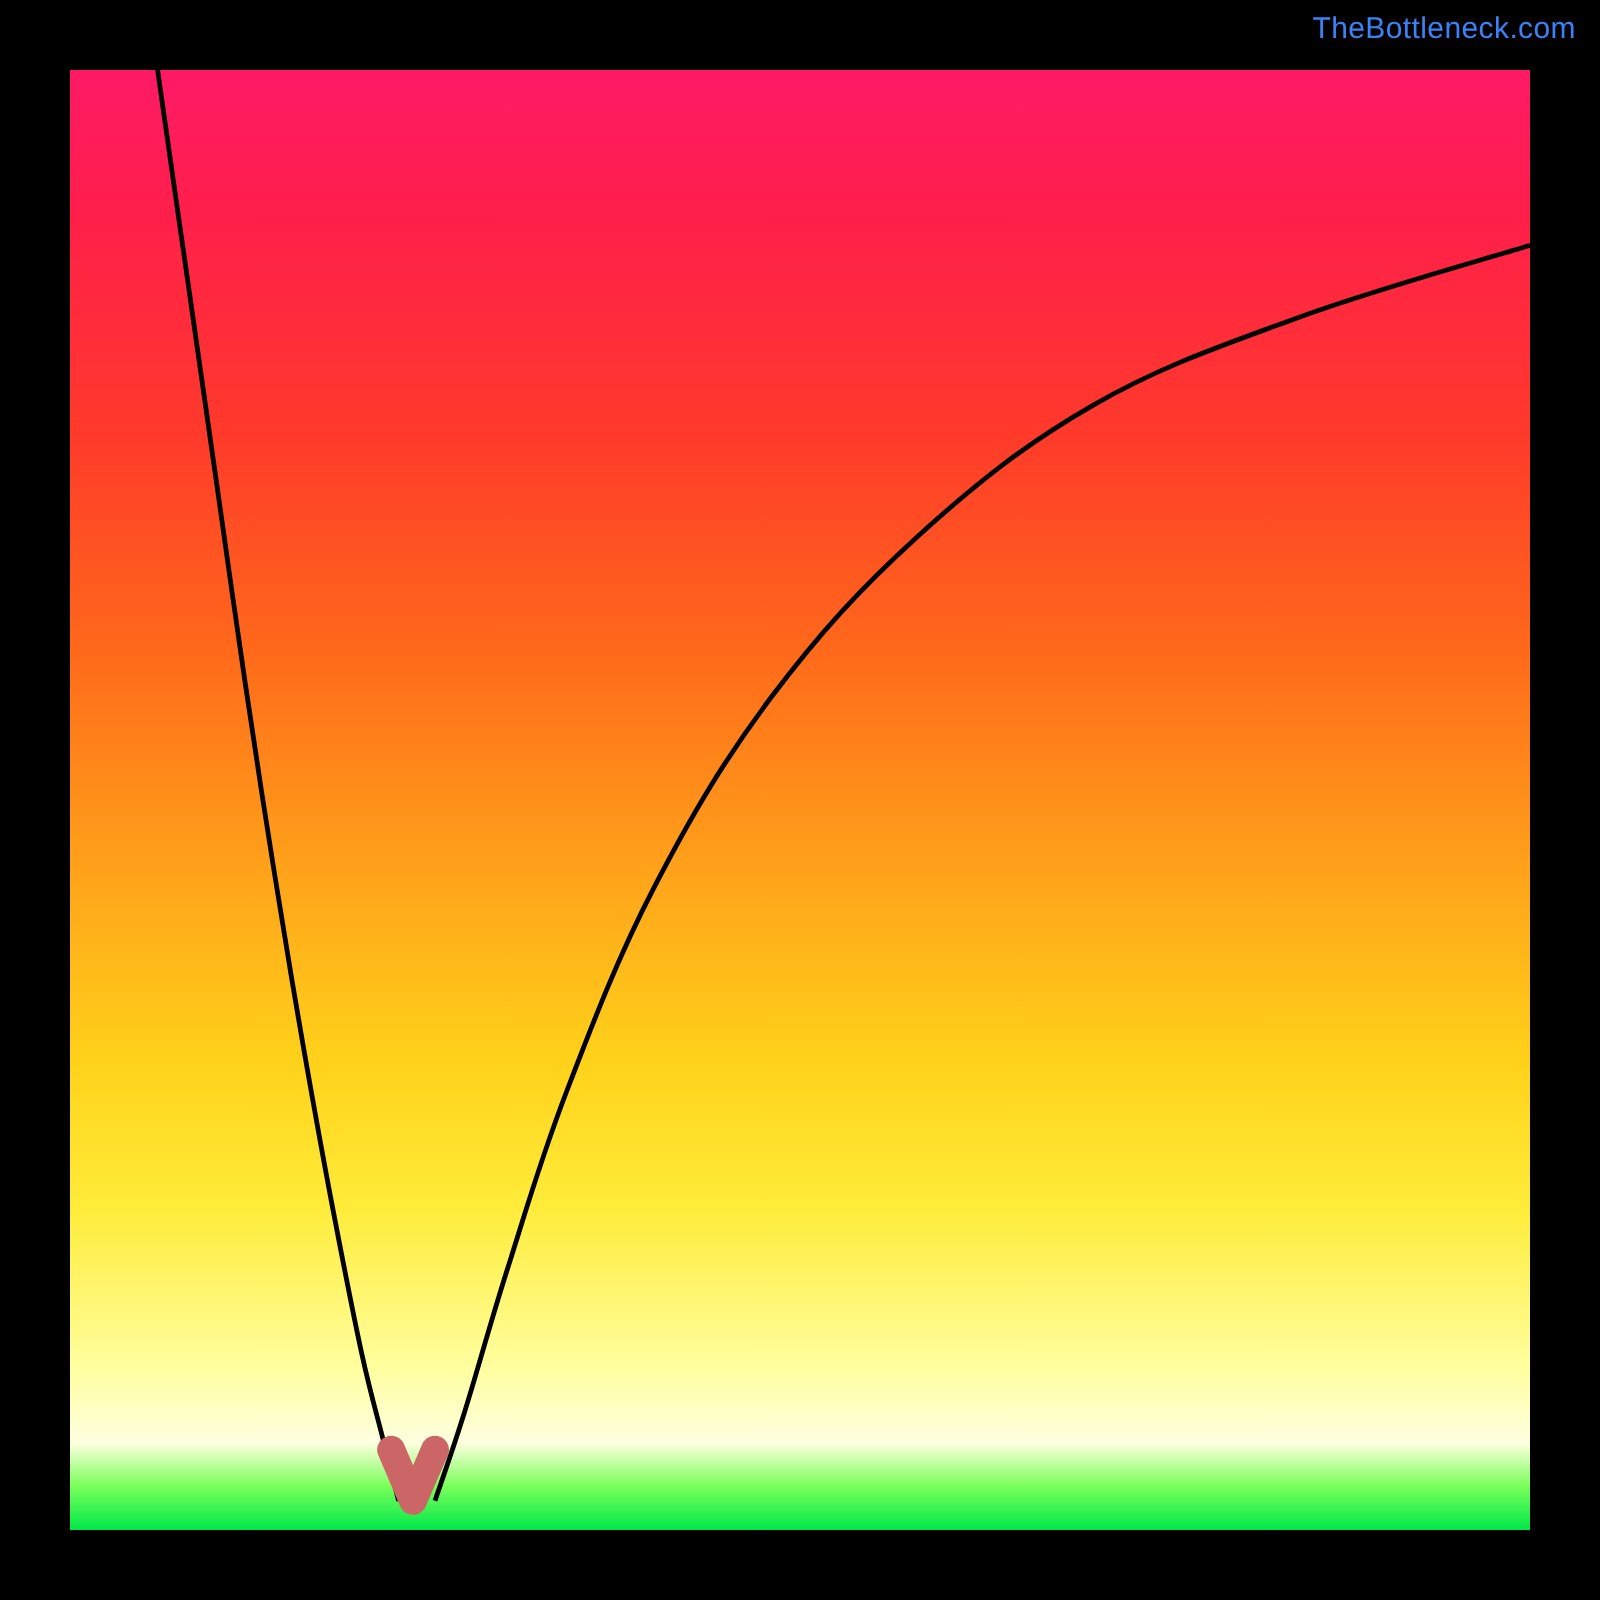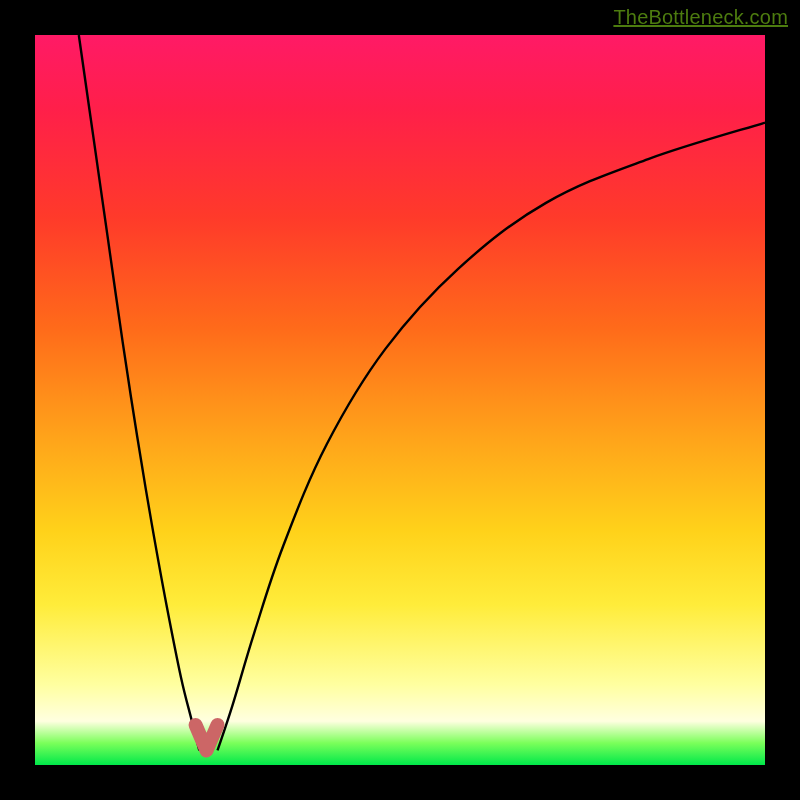--- a/index.html
+++ b/index.html
@@ -38,25 +38,24 @@
       #ffffa0 89%,
       #ffffe0 94%,
       #7aff5a 97%,
       #00e84a 100%
     );
   }
   .watermark {
     position: absolute;
     top: 6px;
     right: 12px;
-    color: #4d7c0f;
-    font-size: 20px;
+    color: #3b82f6;
+    font-size: 15px;
     letter-spacing: 0.2px;
     user-select: none;
-    text-decoration: underline;
   }
   svg.curves {
     position: absolute;
     left: 0;
     top: 0;
     width: 730px;
     height: 730px;
     overflow: visible;
   }
 </style>

